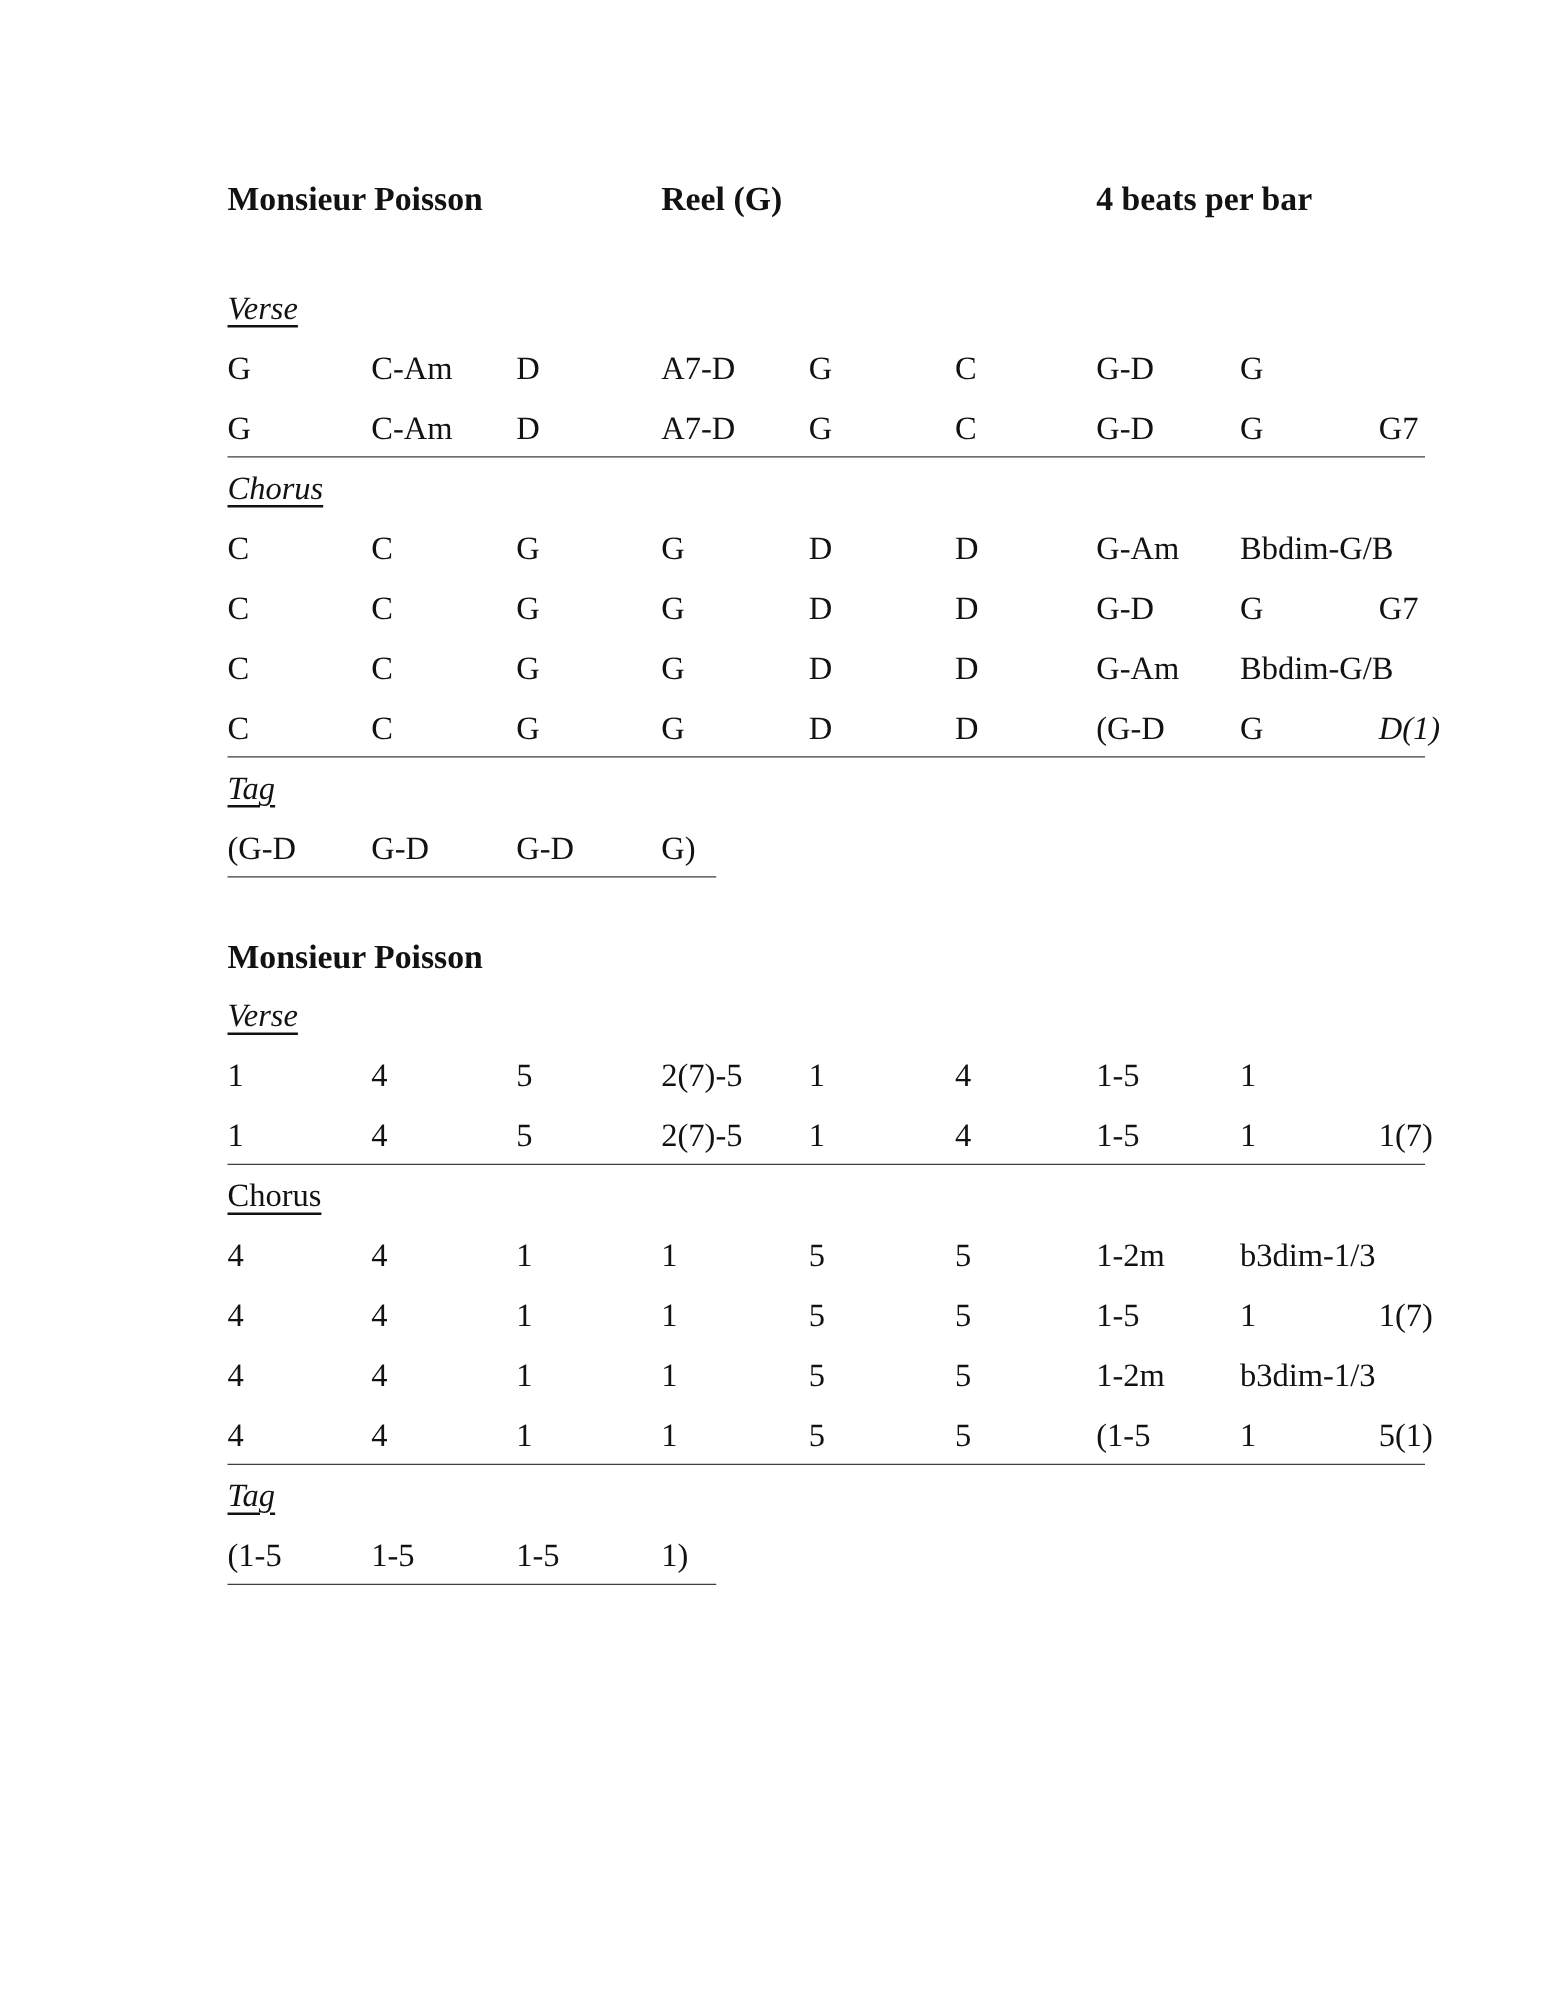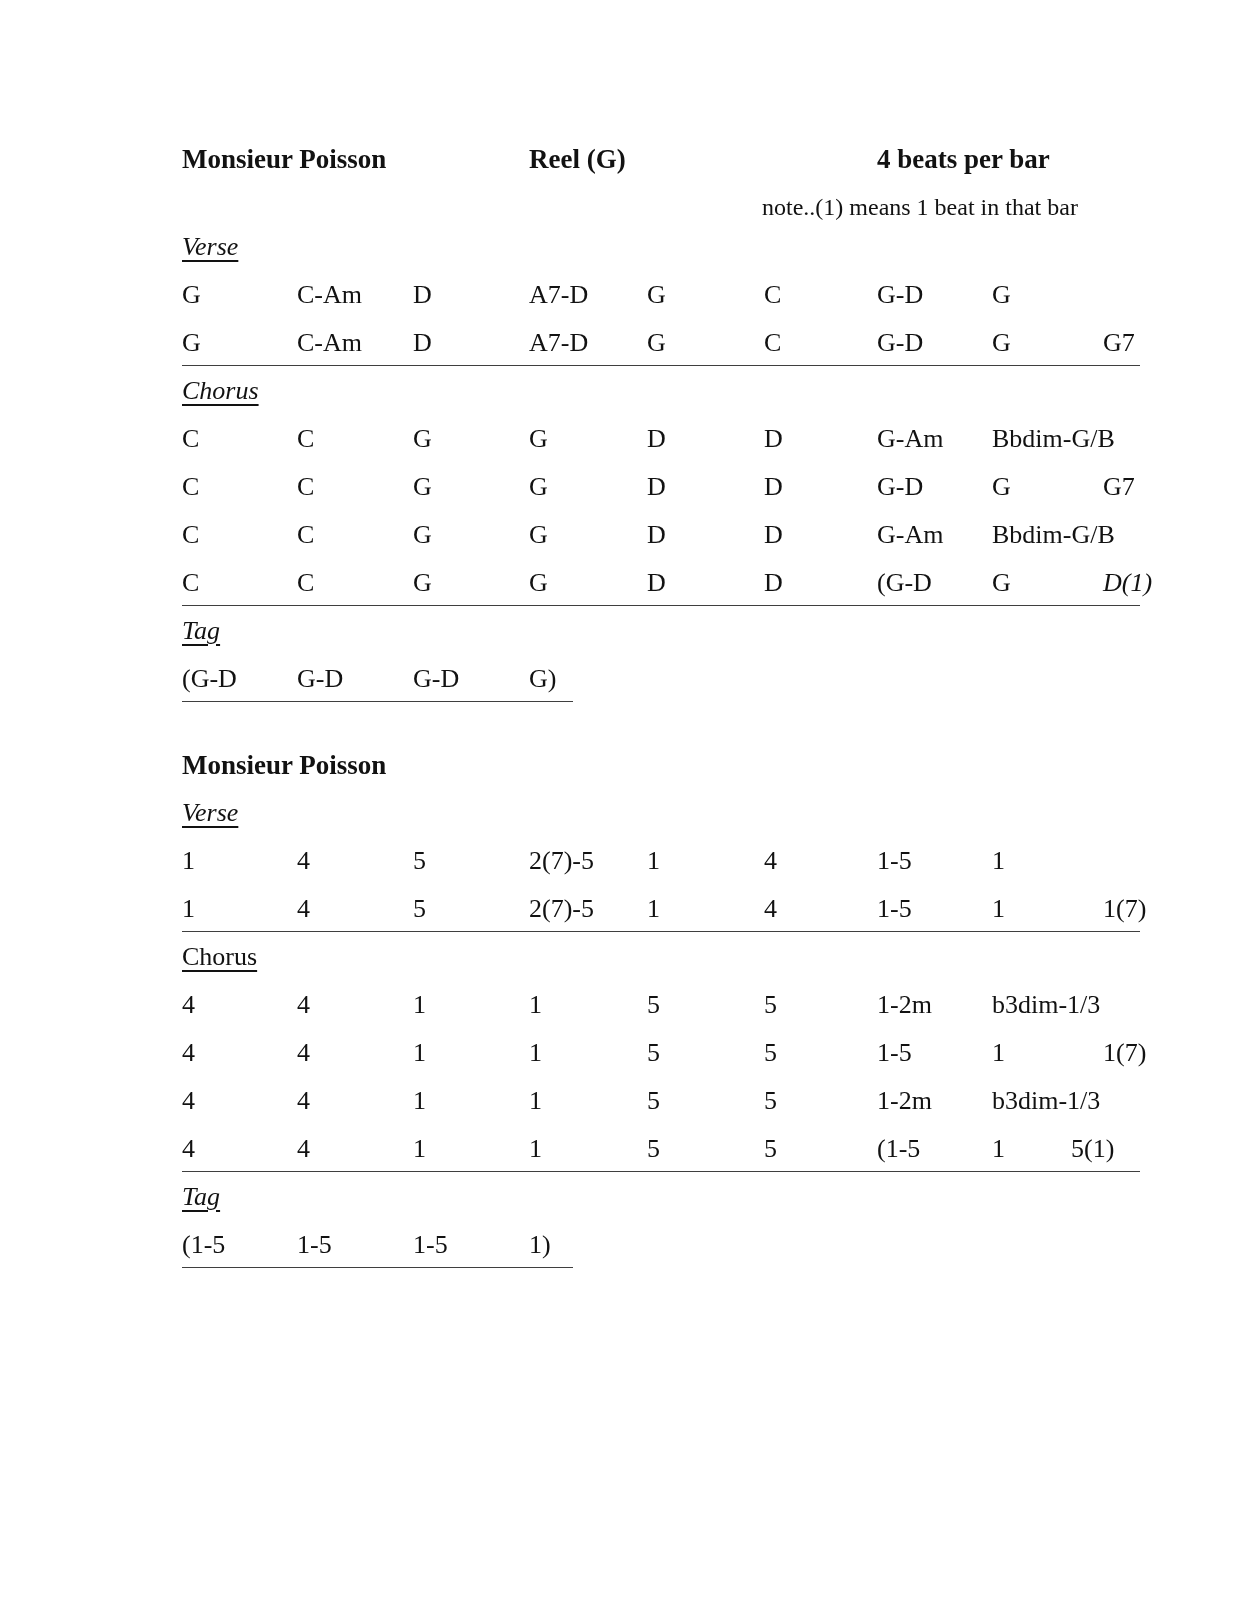--- a/index.html
+++ b/index.html
@@ -56,21 +56,20 @@
 <body>
 
 <div class="page">
 
   <div class="abs header-line">
     <span class="song-title">Monsieur Poisson</span>
     <span class="song-typekey">Reel (G)</span>
     <span class="song-meter">4 beats per bar</span>
   </div>
 
-  <div class="abs beat-note">note..(1) means 1 beat in that bar</div>
 
   <div id="chart">
       <div class="abs group-label italic" style="top: 232px;">Verse</div>
       <div class="bar-row" style="top: 280px;">
         <span class="bar-cell" style="left: 0px;">G</span>
         <span class="bar-cell" style="left: 115px;">C-Am</span>
         <span class="bar-cell" style="left: 231px;">D</span>
         <span class="bar-cell" style="left: 347px;">A7-D</span>
         <span class="bar-cell" style="left: 465px;">G</span>
         <span class="bar-cell" style="left: 582px;">C</span>
@@ -195,21 +194,21 @@
       </div>
       <div class="bar-row rule-full" style="top: 1134px;">
         <span class="bar-cell" style="left: 0px;">4</span>
         <span class="bar-cell" style="left: 115px;">4</span>
         <span class="bar-cell" style="left: 231px;">1</span>
         <span class="bar-cell" style="left: 347px;">1</span>
         <span class="bar-cell" style="left: 465px;">5</span>
         <span class="bar-cell" style="left: 582px;">5</span>
         <span class="bar-cell" style="left: 695px;">(1-5</span>
         <span class="bar-cell" style="left: 810px;">1</span>
-        <span class="bar-cell" style="left: 889px;">5(1)</span>
+        <span class="bar-cell" style="left: 921px;">5(1)</span>
       </div>
       <div class="abs group-label italic" style="top: 1182px;">Tag</div>
       <div class="bar-row rule-short" style="top: 1230px;">
         <span class="bar-cell" style="left: 0px;">(1-5</span>
         <span class="bar-cell" style="left: 115px;">1-5</span>
         <span class="bar-cell" style="left: 231px;">1-5</span>
         <span class="bar-cell" style="left: 347px;">1)</span>
       </div>
     </div>
 

